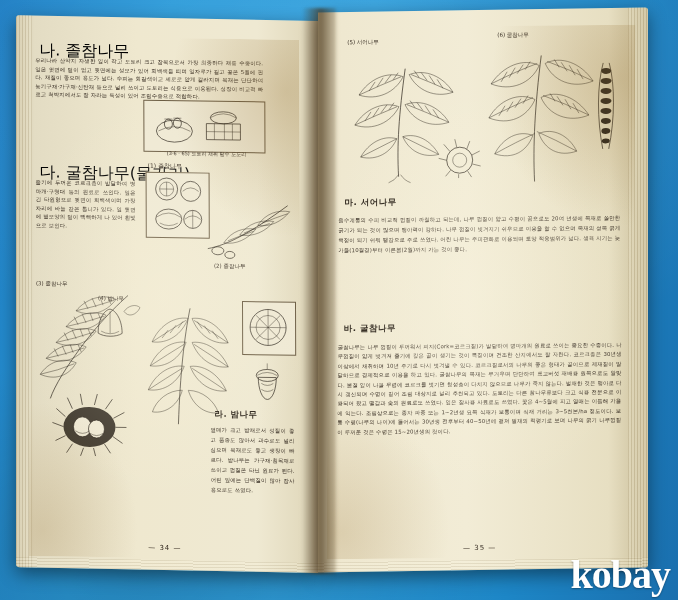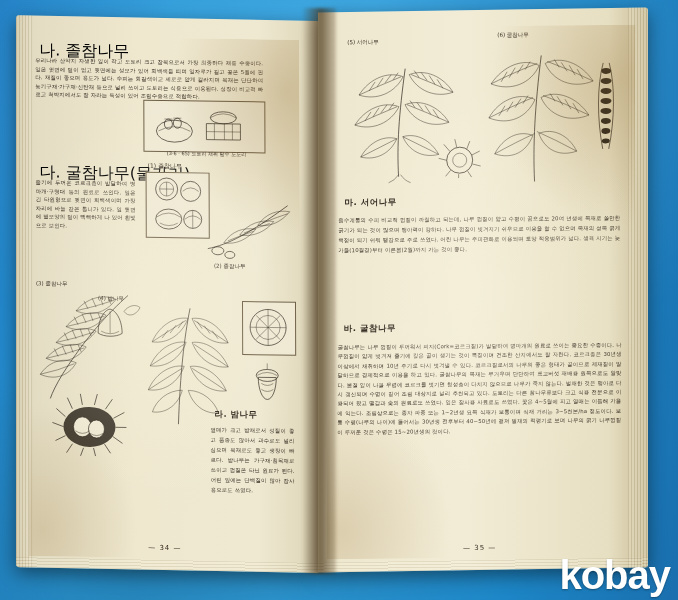--- a/index.html
+++ b/index.html
@@ -111,21 +111,21 @@
   
   svg.draw{display:block;}
   svg.draw *{vector-effect:non-scaling-stroke;}
   .ln{fill:none;stroke:#2b241b;stroke-width:.7;}
   .ln2{fill:none;stroke:#2b241b;stroke-width:.45;}
   .fillg{fill:#2b241b;}
 
   
   .wm{
     position:absolute;right:8px;bottom:2px;
-    font-family:Liberation Sans, sans-serif;
+    font-family:Liberation Serif, serif;
     font-size:40px;font-weight:bold;color:#ffffff;
     letter-spacing:-1px;
     text-shadow:0 1px 2px rgba(0,0,0,.35);
   }
 </style>
 </head>
 <body>
 
 <div class="scene">
   <div class="bg"></div>

